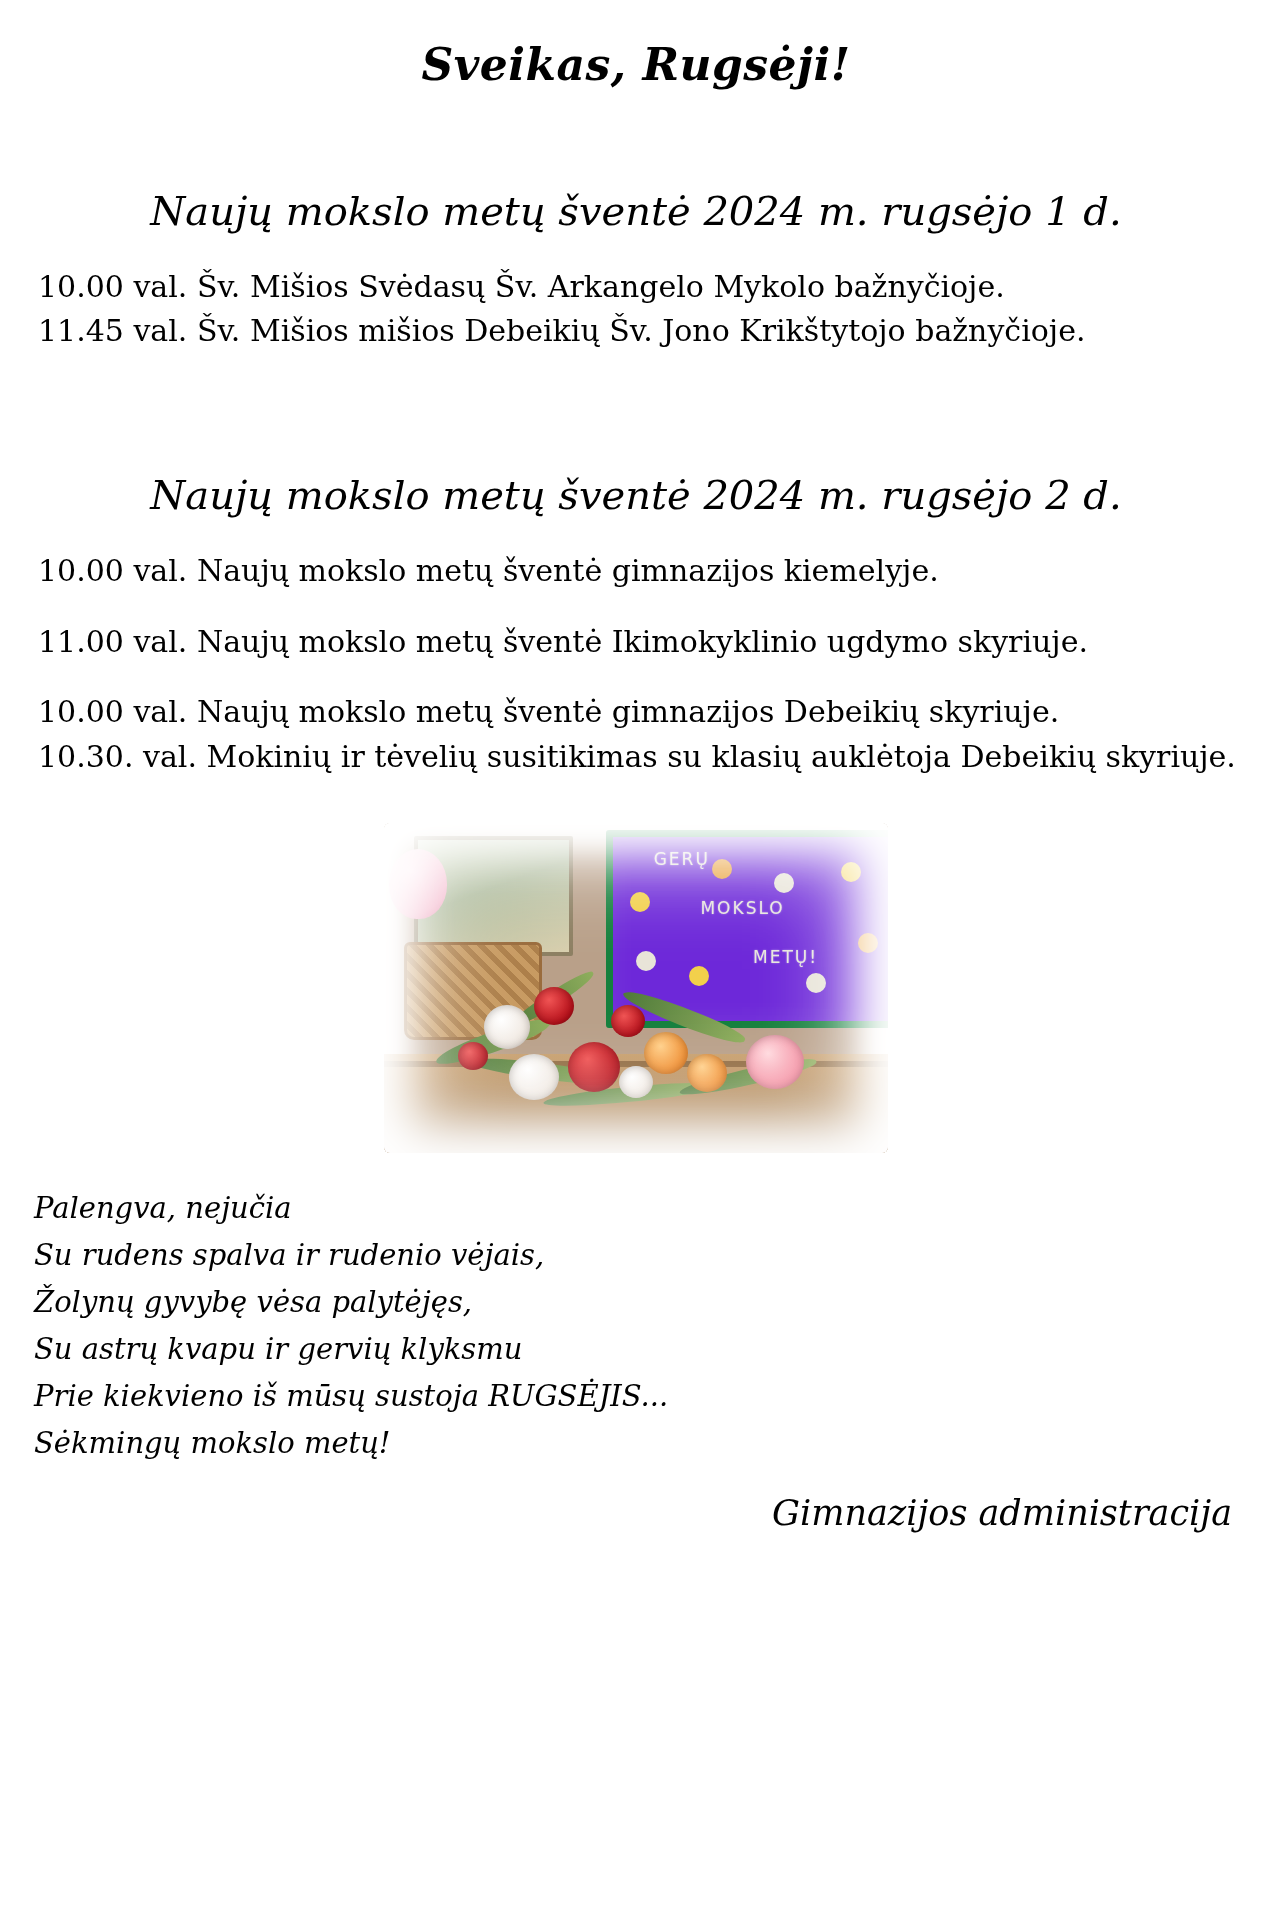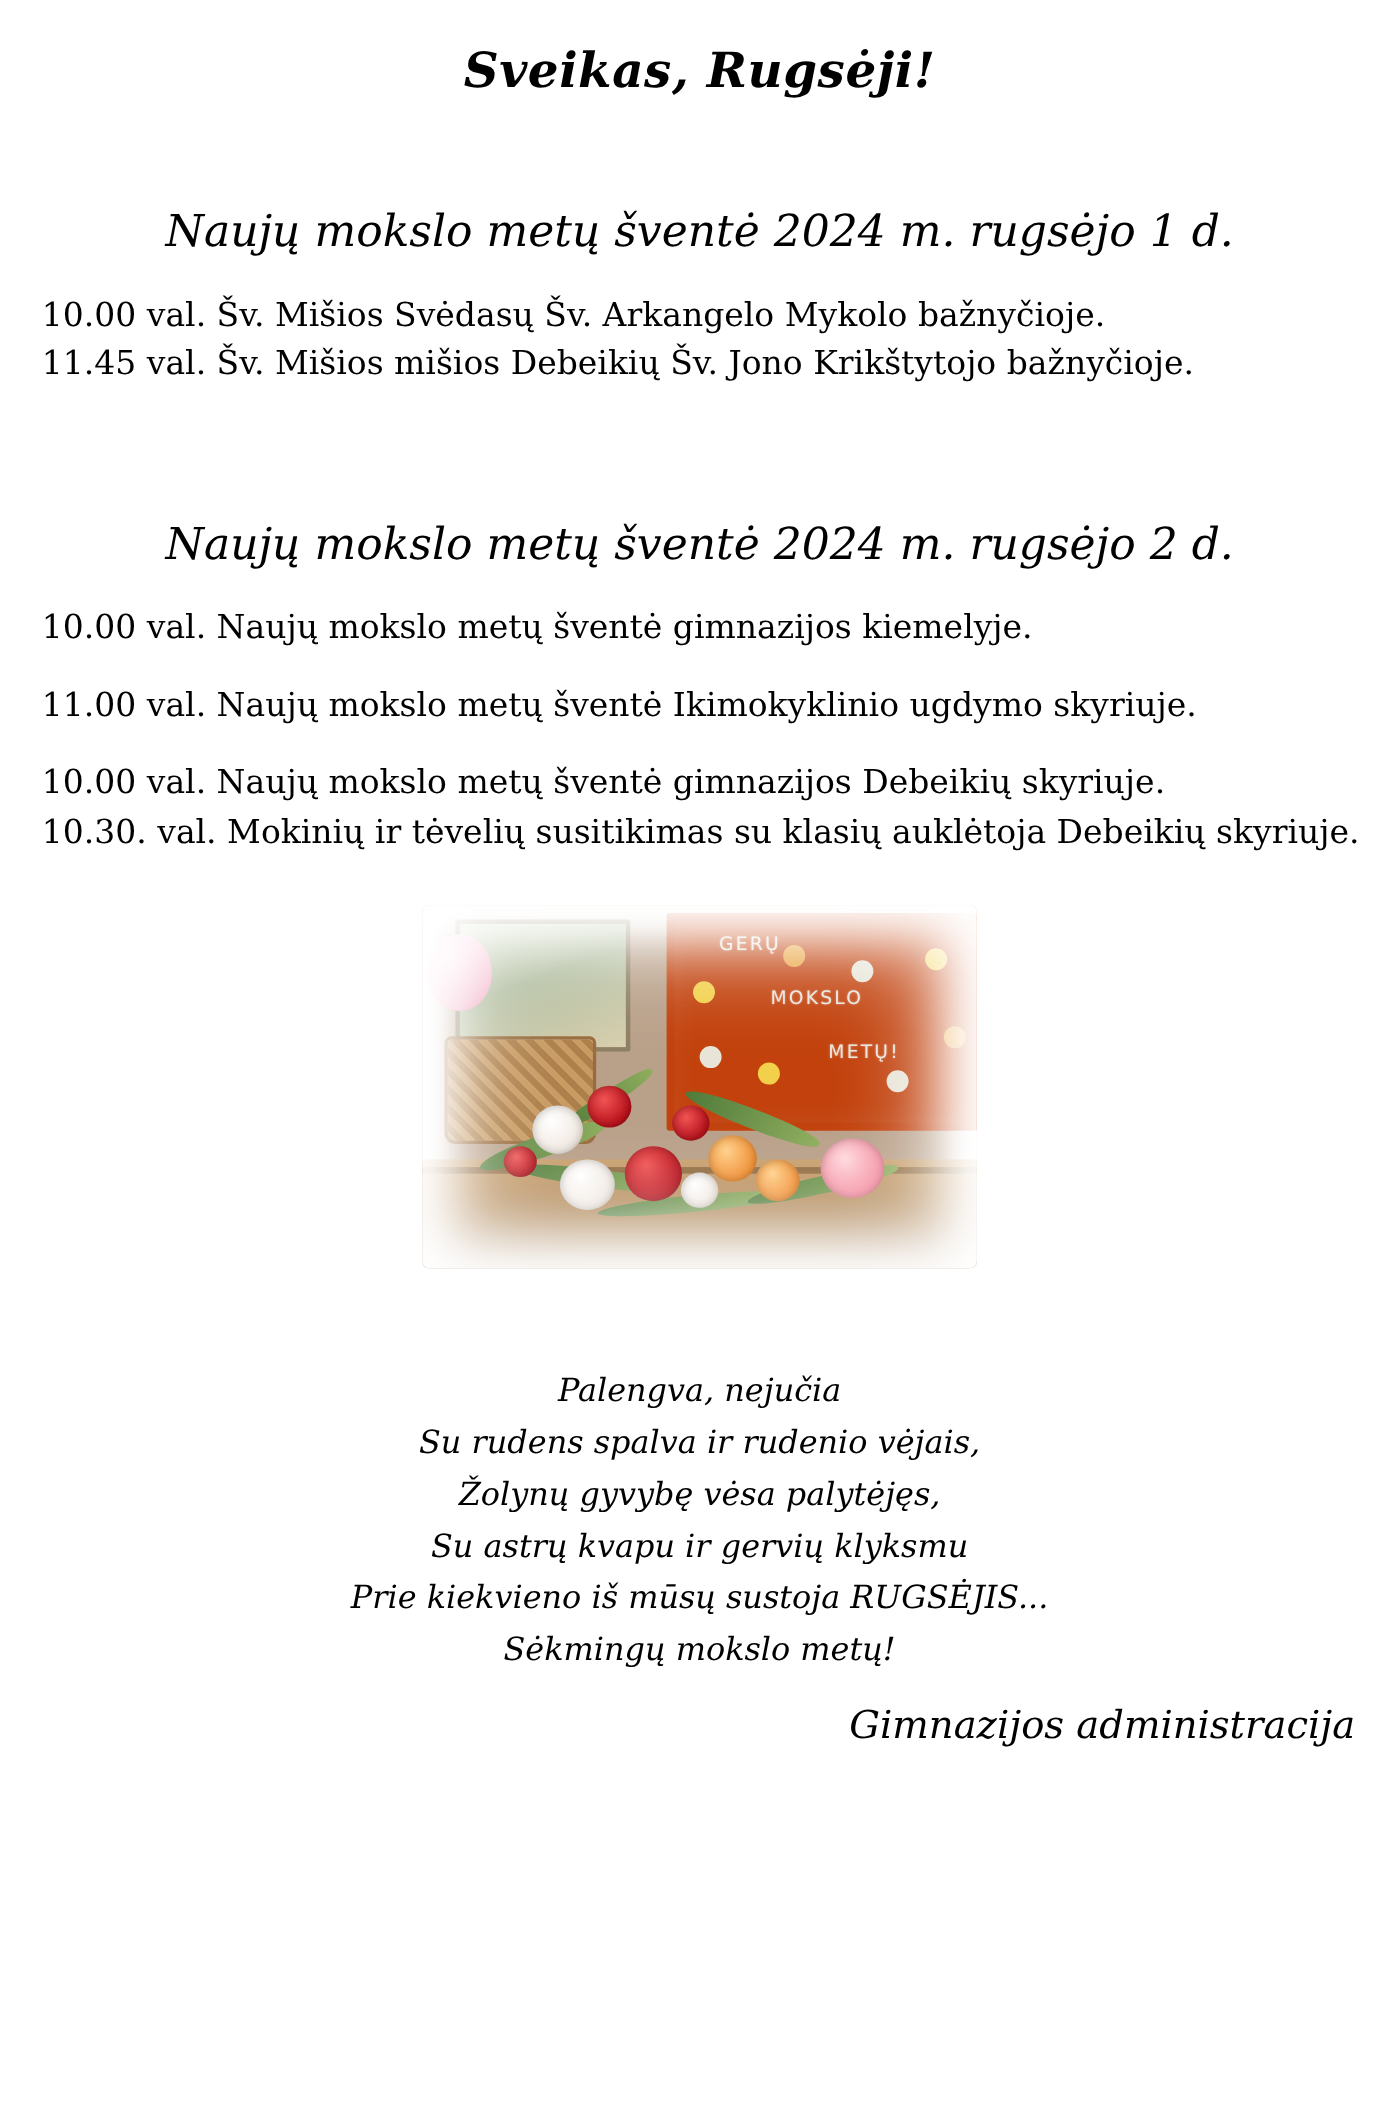--- a/index.html
+++ b/index.html
@@ -79,22 +79,22 @@
     position: absolute;
     inset: 0;
   }
   
   .chalkboard {
     position: absolute;
     left: 44%;
     top: 2%;
     width: 58%;
     height: 56%;
-    background: #c2410c;
-    border: 7px solid #c2410c;
+    background: #6d28d9;
+    border: 7px solid #15803d;
     border-radius: 3px;
     box-shadow: inset 0 0 30px rgba(255,255,255,0.07);
   }
   .chalk-text {
     position: absolute;
     color: #e8e6dd;
     font-family: "DejaVu Sans", "Liberation Sans", sans-serif;
     font-size: 17px;
     letter-spacing: 2px;
     text-shadow: 0 0 2px rgba(255,255,255,0.5);
@@ -180,22 +180,22 @@
   .vignette {
     position: absolute;
     inset: -2px;
     pointer-events: none;
     box-shadow: inset 0 0 46px 26px #ffffff, inset 0 0 90px 40px rgba(255,255,255,0.75);
     border-radius: 10px;
   }
 
   
   .poem {
-    margin-top: 88px;
-    text-align: center;
+    margin-top: 32px;
+    text-align: left;
     font-style: italic;
     font-size: 29px;
     line-height: 1.62;
   }
   .poem .pline { display: block; }
   .signature {
     margin-top: 26px;
     text-align: right;
     font-style: italic;
     font-size: 35px;

